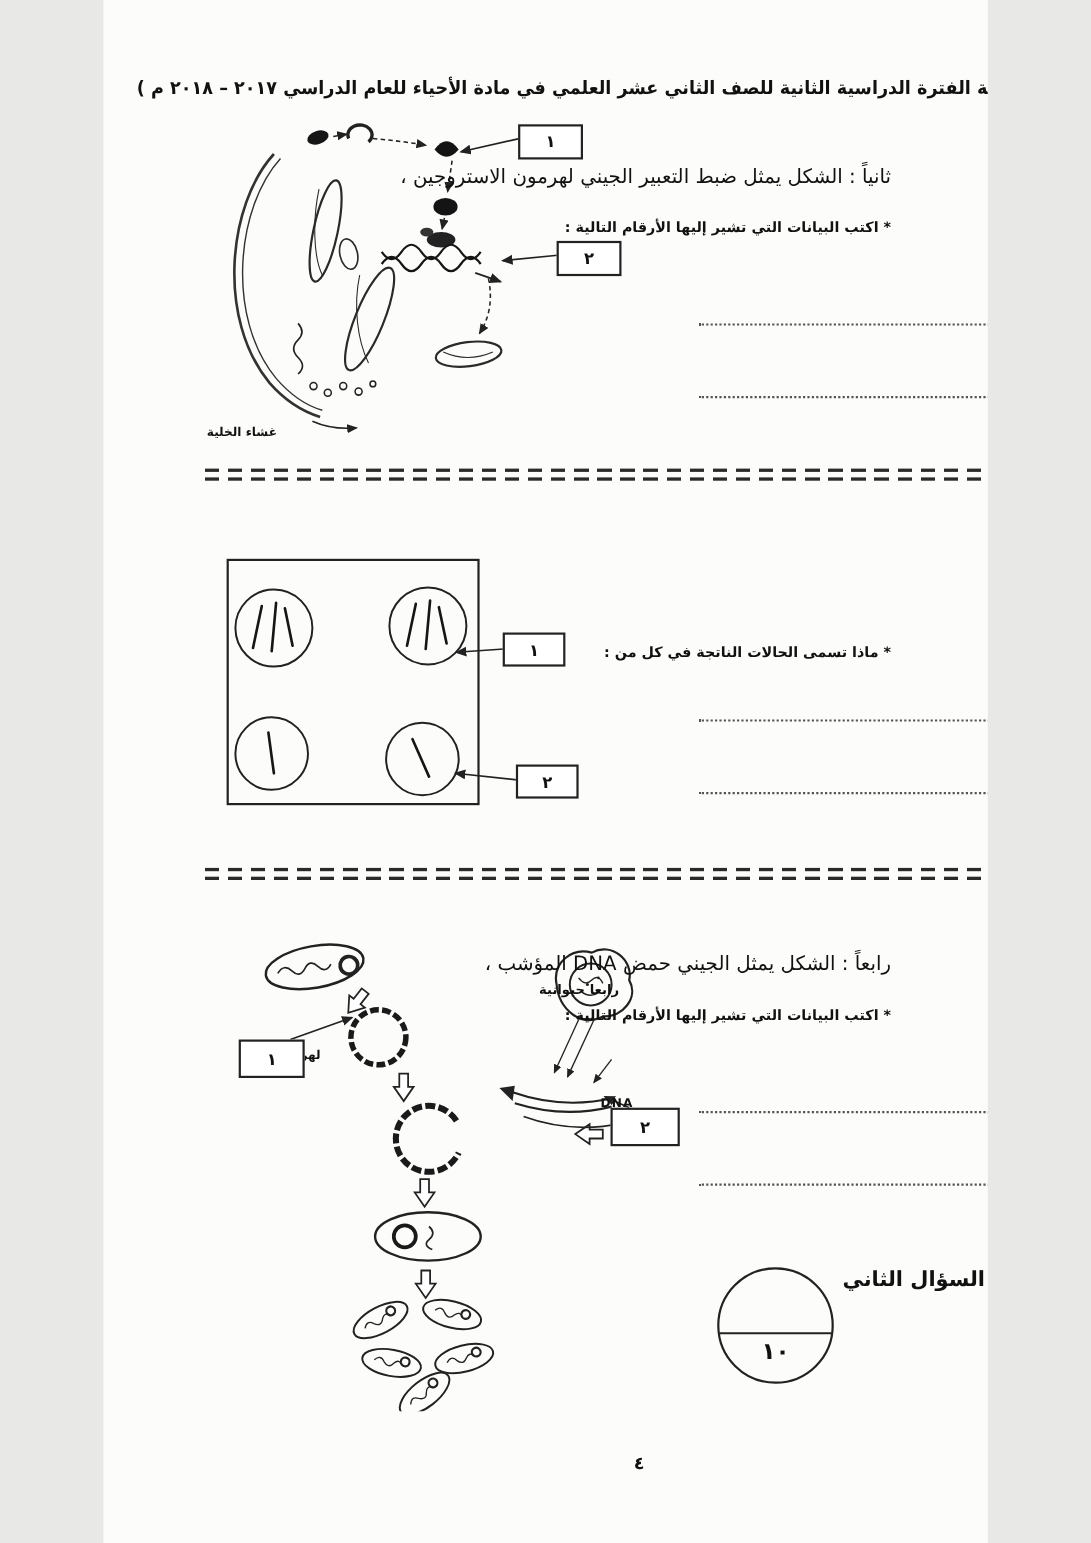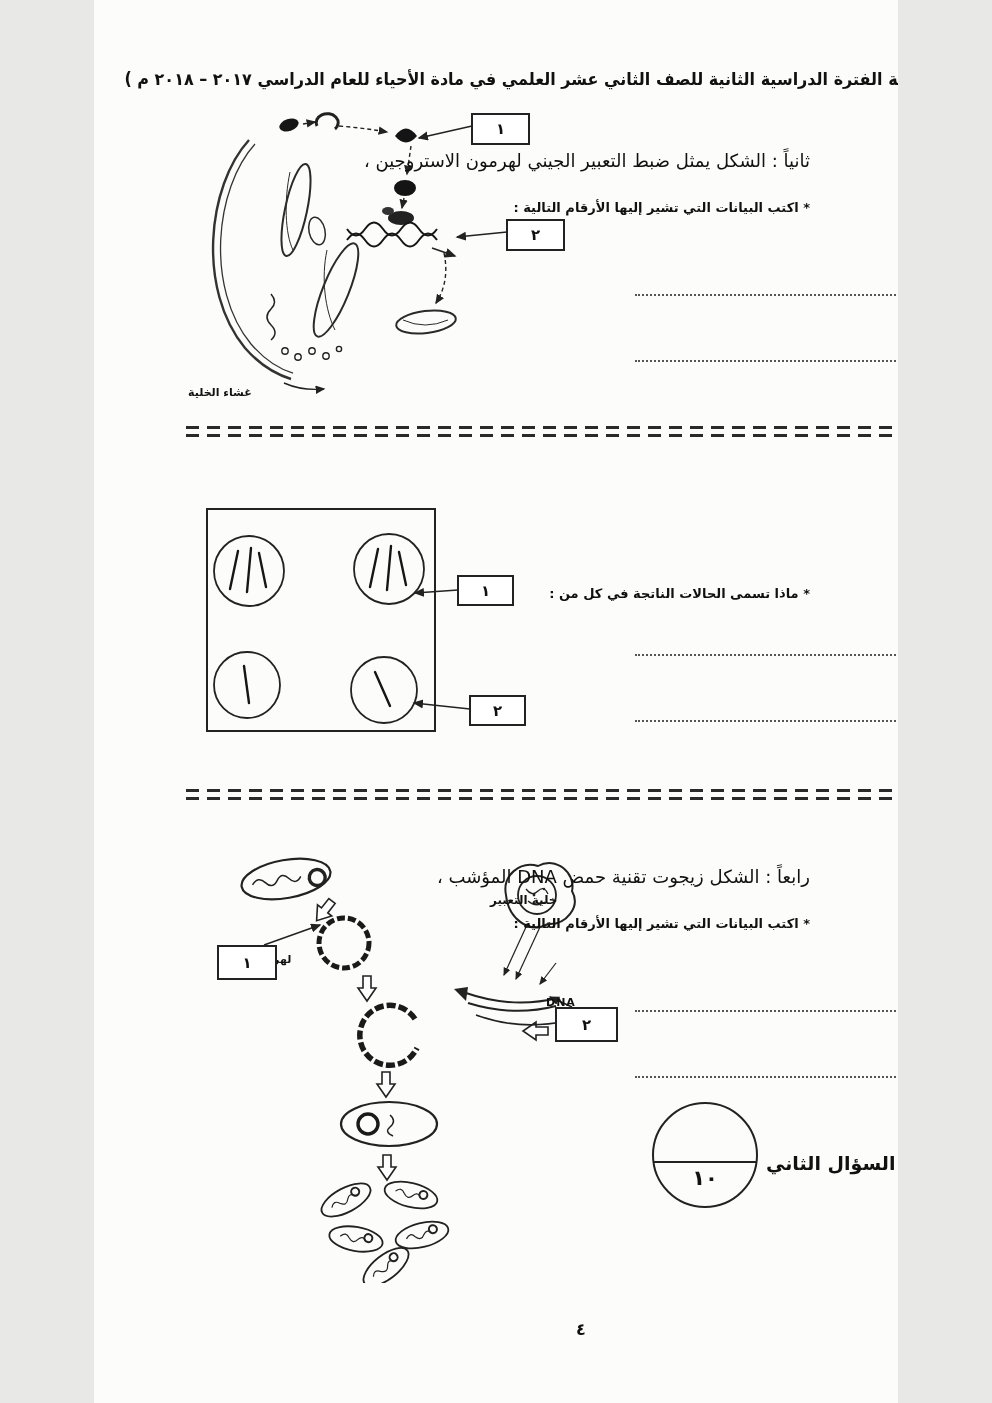--- a/index.html
+++ b/index.html
@@ -264,39 +264,39 @@
     </g>
     <polygon points="250,146 262,158 264,144" fill="#222"></polygon>
 
     <g stroke="#222" stroke-width="1.5" fill="none">
       <line x1="60" y1="102" x2="116" y2="82" marker-end="url(#ahC)"></line>
       <line x1="368" y1="164" x2="346" y2="154" marker-end="url(#ahC)"></line>
     </g>
   </svg>
 
   <span class="tiny-label" style="left:156px;top:905px">لهرمون</span>
-  <span class="tiny-label" style="left:396px;top:845px;font-size:12px">خلية التعبير</span>
+  <span class="tiny-label" style="left:396px;top:845px;font-size:12px">رابعا حيوانية</span>
   <span class="tiny-label" style="left:452px;top:948px;direction:ltr;letter-spacing:1px">DNA</span>
 
   <div class="num-box" style="left:123px;top:945px;width:56px;height:31px">١</div>
   <div class="num-box" style="left:461px;top:1007px;width:59px;height:31px">٢</div>
 
-  <div class="sec-title" style="top:866px">رابعاً : الشكل زيجوت تقنية حمض DNA المؤشب ،</div>
+  <div class="sec-title" style="top:866px">رابعاً : الشكل يمثل الجيني حمض DNA المؤشب ،</div>
   <div class="sec-instr" style="top:916px">* اكتب البيانات التي تشير إليها الأرقام التالية :</div>
 
   <div class="answer-row" style="top:992px">
     <span class="num">١ –</span>
     <span class="dots"></span>
   </div>
   <div class="answer-row" style="top:1058px">
     <span class="num">٢ –</span>
     <span class="dots"></span>
   </div>
 
-  <div class="abs" style="left:556px;top:1100px;width:110px;height:110px">
+  <div class="abs" style="left:556px;top:1150px;width:110px;height:110px">
     <svg width="110" height="110" viewBox="0 0 110 110">
       <circle cx="55" cy="55" r="52" fill="none" stroke="#222" stroke-width="2"></circle>
       <line x1="4" y1="62" x2="106" y2="62" stroke="#222" stroke-width="1.8"></line>
     </svg>
     <span class="abs" style="left:0;top:66px;width:100%;text-align:center;font-size:21px;font-weight:bold">١٠</span>
   </div>
   <span class="score-label" style="left:672px;top:1152px">درجة السؤال الثاني</span>
 
   <span class="page-number" style="left:462px;top:1320px;width:50px">٤</span>
 

